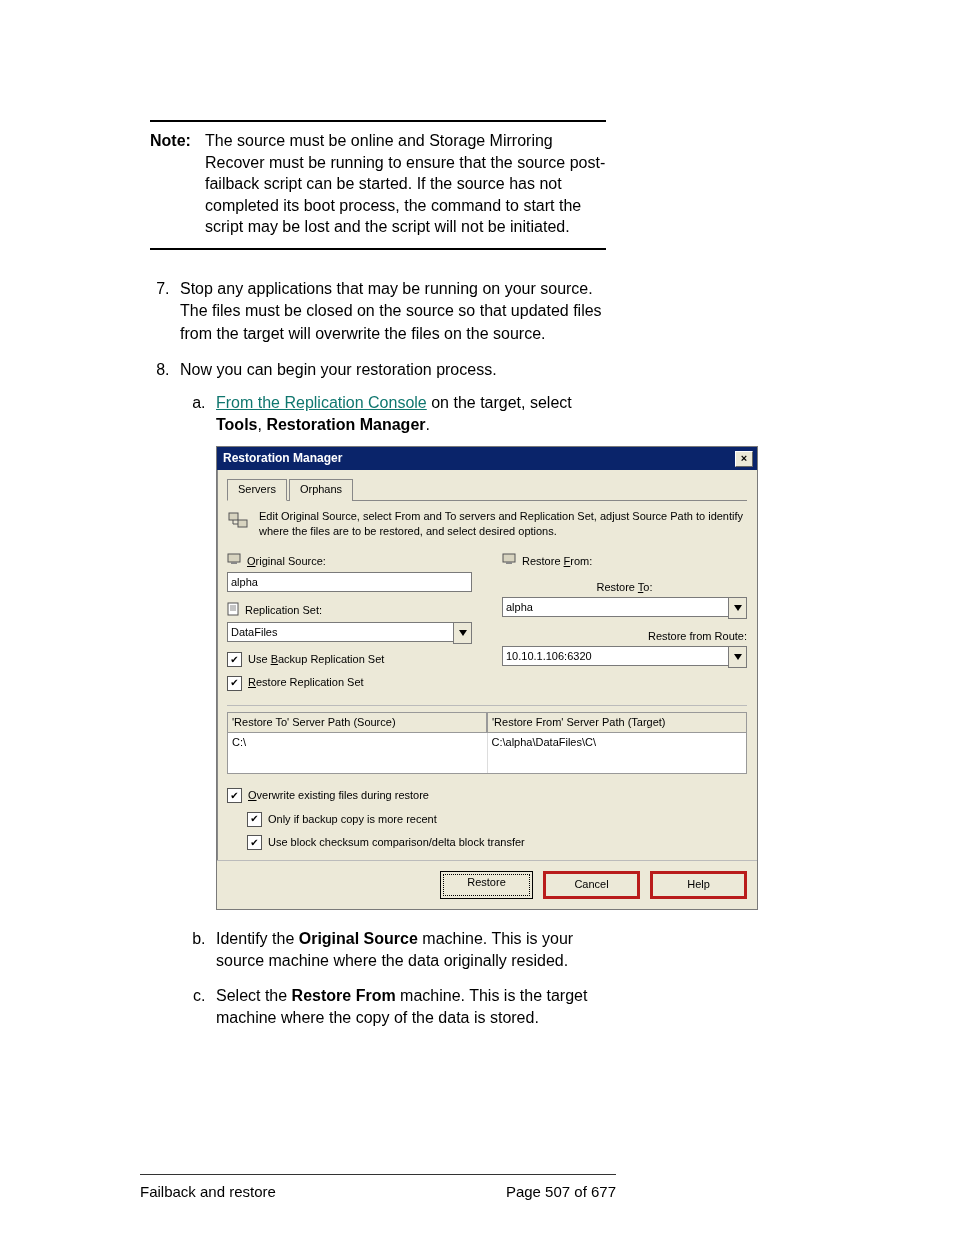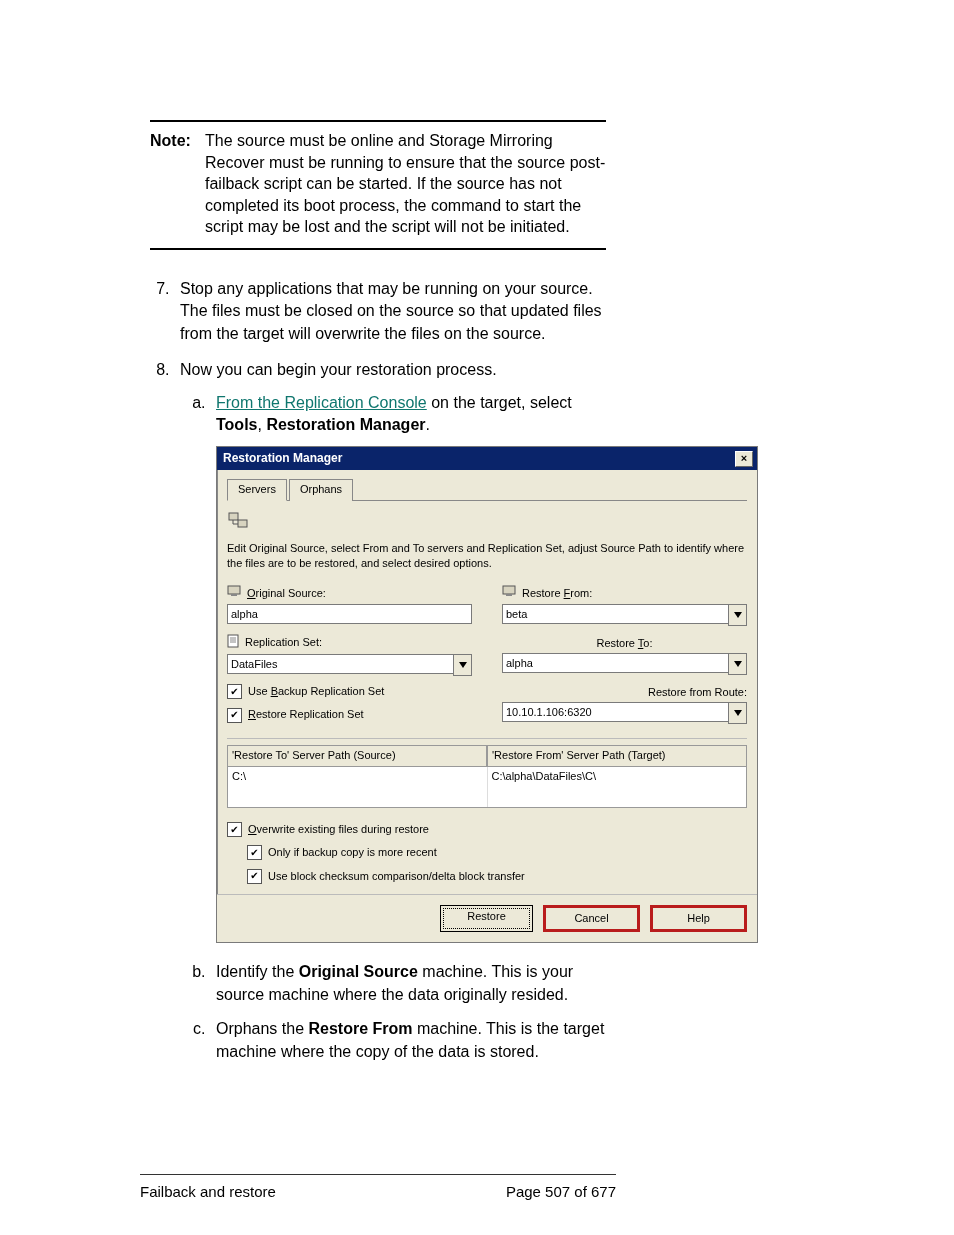--- a/index.html
+++ b/index.html
@@ -114,21 +114,20 @@
   }
   .tab.active {
     background: #ece9d8;
     border-bottom: 1px solid #ece9d8;
   }
   .intro-row {
     display: flex;
     align-items: flex-start;
     gap: 8px;
     margin-bottom: 10px;
-    flex-direction: column;
   }
   .icon-box {
     width: 24px;
     height: 24px;
     flex-shrink: 0;
     display: flex;
     align-items: center;
     justify-content: center;
   }
   .grid2 {
@@ -342,28 +341,20 @@
                 <div class="col">
                   <div class="field-label">
                     <span>
                       <svg width="14" height="12" viewBox="0 0 14 12">
                           <rect x="1" y="1" width="12" height="8" fill="#d8d4c0" stroke="#555"></rect>
                           <rect x="4" y="9" width="6" height="2" fill="#888"></rect>
                         </svg>
                     </span>
                     <span>Restore <span class="u">F</span>rom:</span>
                   </div>
-                  <div class="combo">
-                    <input class="tinput" value="beta" style="">
-                    <div class="combo-btn">
-                      <svg width="8" height="6">
-                          <polygon points="0,0 8,0 4,6" fill="#000"></polygon>
-                        </svg>
-                    </div>
-                  </div>
 
                   <div class="field-label" style="margin-top:10px;justify-content:center">
                     <span>Restore <span class="u">T</span>o:</span>
                   </div>
                   <div class="combo">
                     <input class="tinput" value="alpha" style="">
                     <div class="combo-btn">
                       <svg width="8" height="6">
                           <polygon points="0,0 8,0 4,6" fill="#000"></polygon>
                         </svg>
@@ -414,21 +405,21 @@
               <div class="btn"><span>Cancel</span></div>
               <div class="btn"><span>Help</span></div>
             </div>
           </div>
         </li>
 
         <li>
           <span>Identify the </span><span class="bold">Original Source</span><span> machine. This is your source machine where the data originally resided.</span>
         </li>
         <li>
-          <span>Orphans the </span><span class="bold">Restore From</span><span> machine. This is the target machine where the copy of the data is stored.</span>
+          <span>Select the </span><span class="bold">Restore From</span><span> machine. This is the target machine where the copy of the data is stored.</span>
         </li>
       </ol>
     </li>
   </ol>
 
   <div class="footer">
     <span>Failback and restore</span>
     <span>Page 507 of 677</span>
   </div>
 </div>

